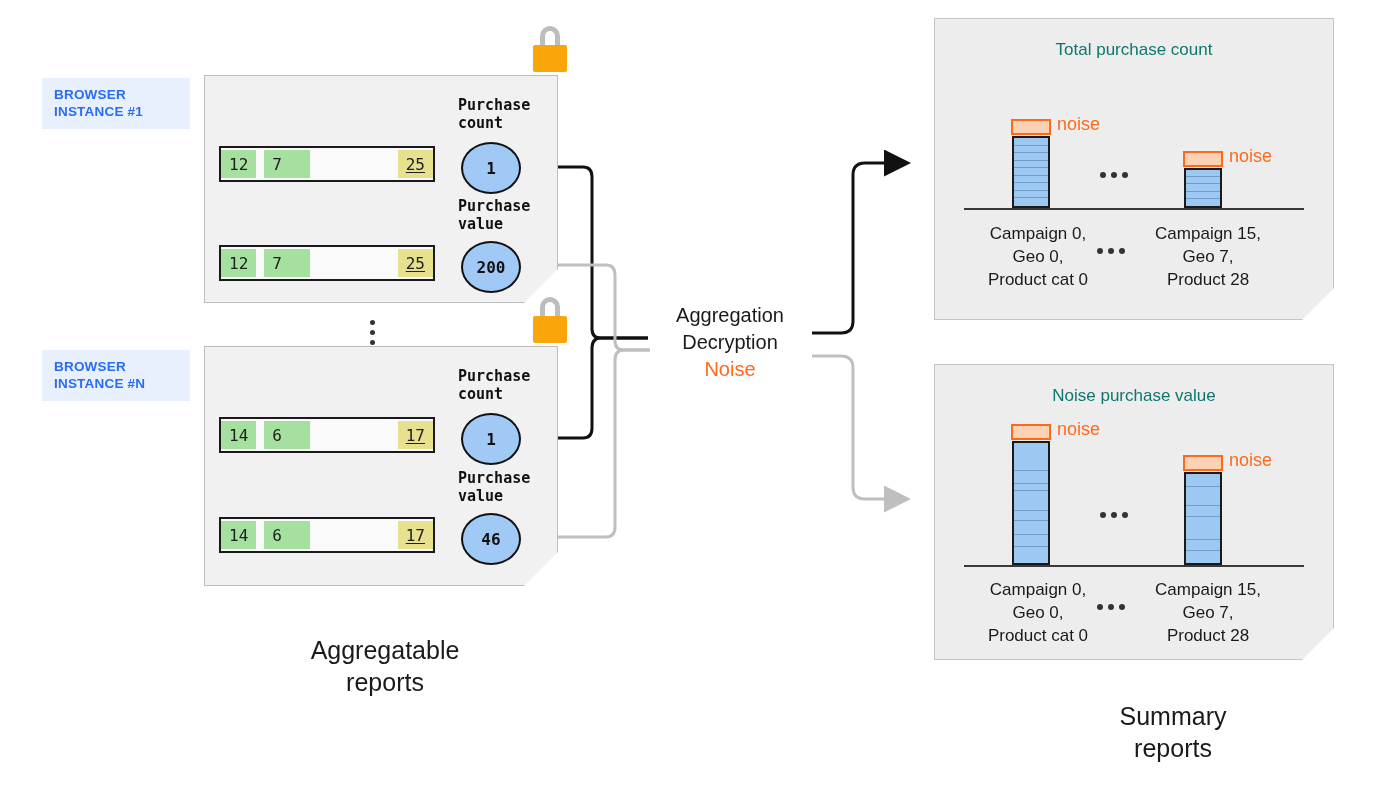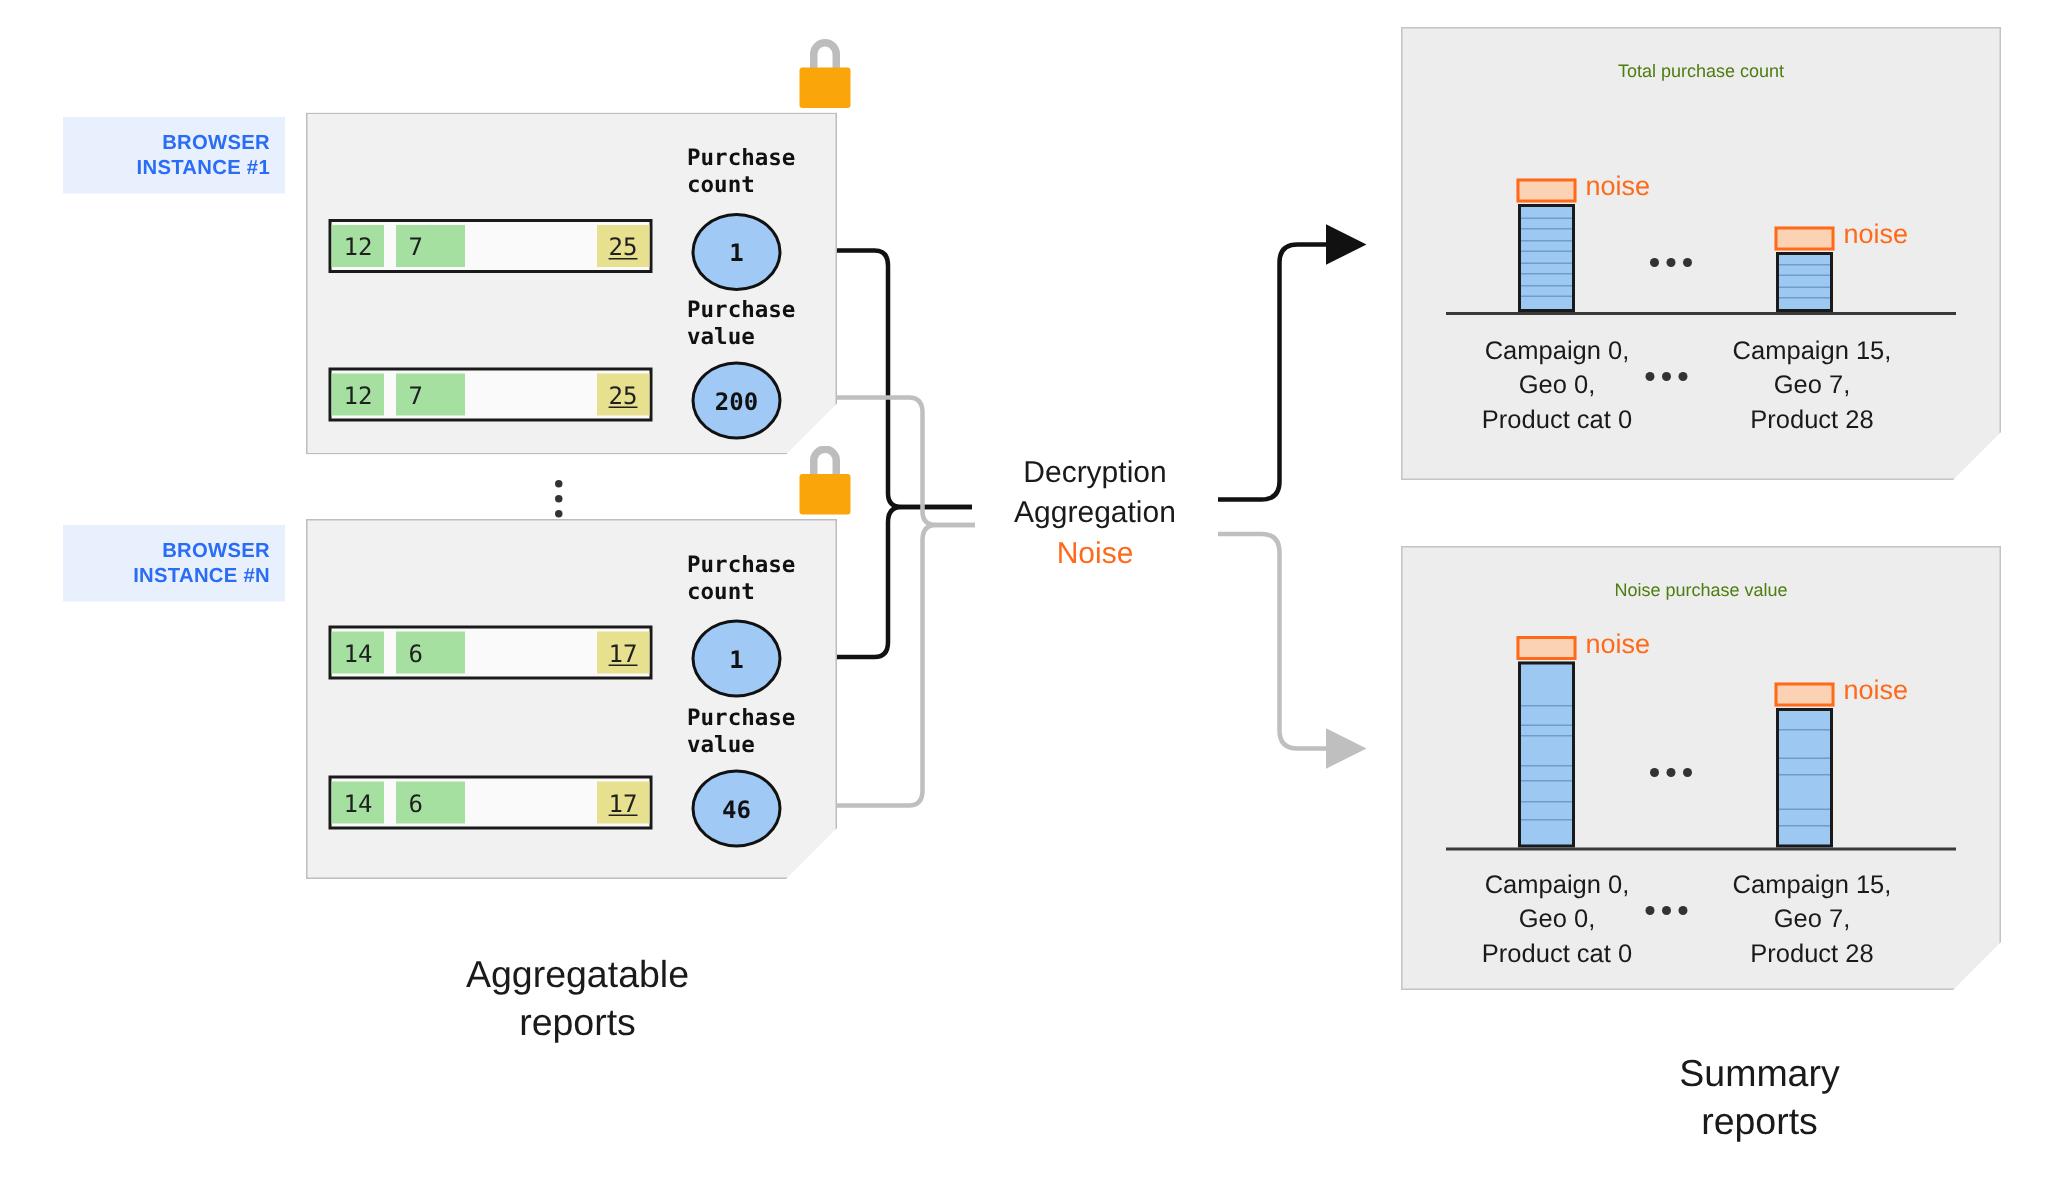--- a/index.html
+++ b/index.html
@@ -3,21 +3,21 @@
 <meta charset="utf-8">
 <style>
   html,body{margin:0;padding:0;}
   body{
     width:1374px;height:798px;background:#ffffff;
     font-family:"Liberation Sans", sans-serif;
     position:relative;overflow:hidden;
     -webkit-font-smoothing:antialiased;
   }
   .stage{position:absolute;inset:0;}
-  .abs{position:absolute;text-align:right;}
+  .abs{position:absolute;}
 
   
   .browser-tag{
     background:#e8f0fe;color:#2a6df4;
     font-weight:bold;font-size:13.5px;line-height:17px;
     letter-spacing:.2px;
     padding:8px 10px 9px 12px;
     white-space:pre-line;
   }
 
@@ -92,21 +92,21 @@
   
   .summary-card{
     position:absolute;
     background:#ededed;
     border:1.6px solid #c4c4c4;
     box-sizing:border-box;
     clip-path:polygon(0 0, 100% 0, 100% calc(100% - 32px), calc(100% - 32px) 100%, 0 100%);
   }
   .summary-title{
     position:absolute;left:0;right:0;text-align:center;
-    font-size:12px;color:#4d7c0f;
+    font-size:17px;color:#0f766e;
   }
   .axis{position:absolute;height:2px;background:#3a3a3a;}
   .bar{
     position:absolute;bottom:0;
     border:2.4px solid #1a1a1a;
     background:#9dc8f2;
     box-sizing:border-box;
     overflow:hidden;
   }
   .seg{width:100%;border-bottom:1.3px solid #6e9ccb;box-sizing:border-box;}
@@ -232,22 +232,22 @@
     <span class="cell-gap"></span>
     <span class="cell green" style="min-width:46px;">6</span>
     <span class="cell-spacer"></span>
     <span class="cell yellow">
         <u>17</u>
       </span>
   </div>
   <div class="bubble" style="left:461px;top:513px;width:56px;height:48px;">46</div>
 
   <div class="process" style="left:648px;top:302px;width:164px;">
+    <div>Aggregation</div>
     <div>Decryption</div>
-    <div>Aggregation</div>
     <div class="noise">Noise</div>
   </div>
 
   <div class="summary-card" style="left:934px;top:18px;width:400px;height:302px;"></div>
   <div class="summary-title" style="left:934px;top:40px;width:400px;">Total purchase count</div>
 
   <div class="axis" style="left:964px;top:208px;width:340px;"></div>
 
   <div class="bar" style="left:1012px;top:136px;width:38px;height:72px;">
     <div class="seg" style="height:11.1%"></div>

